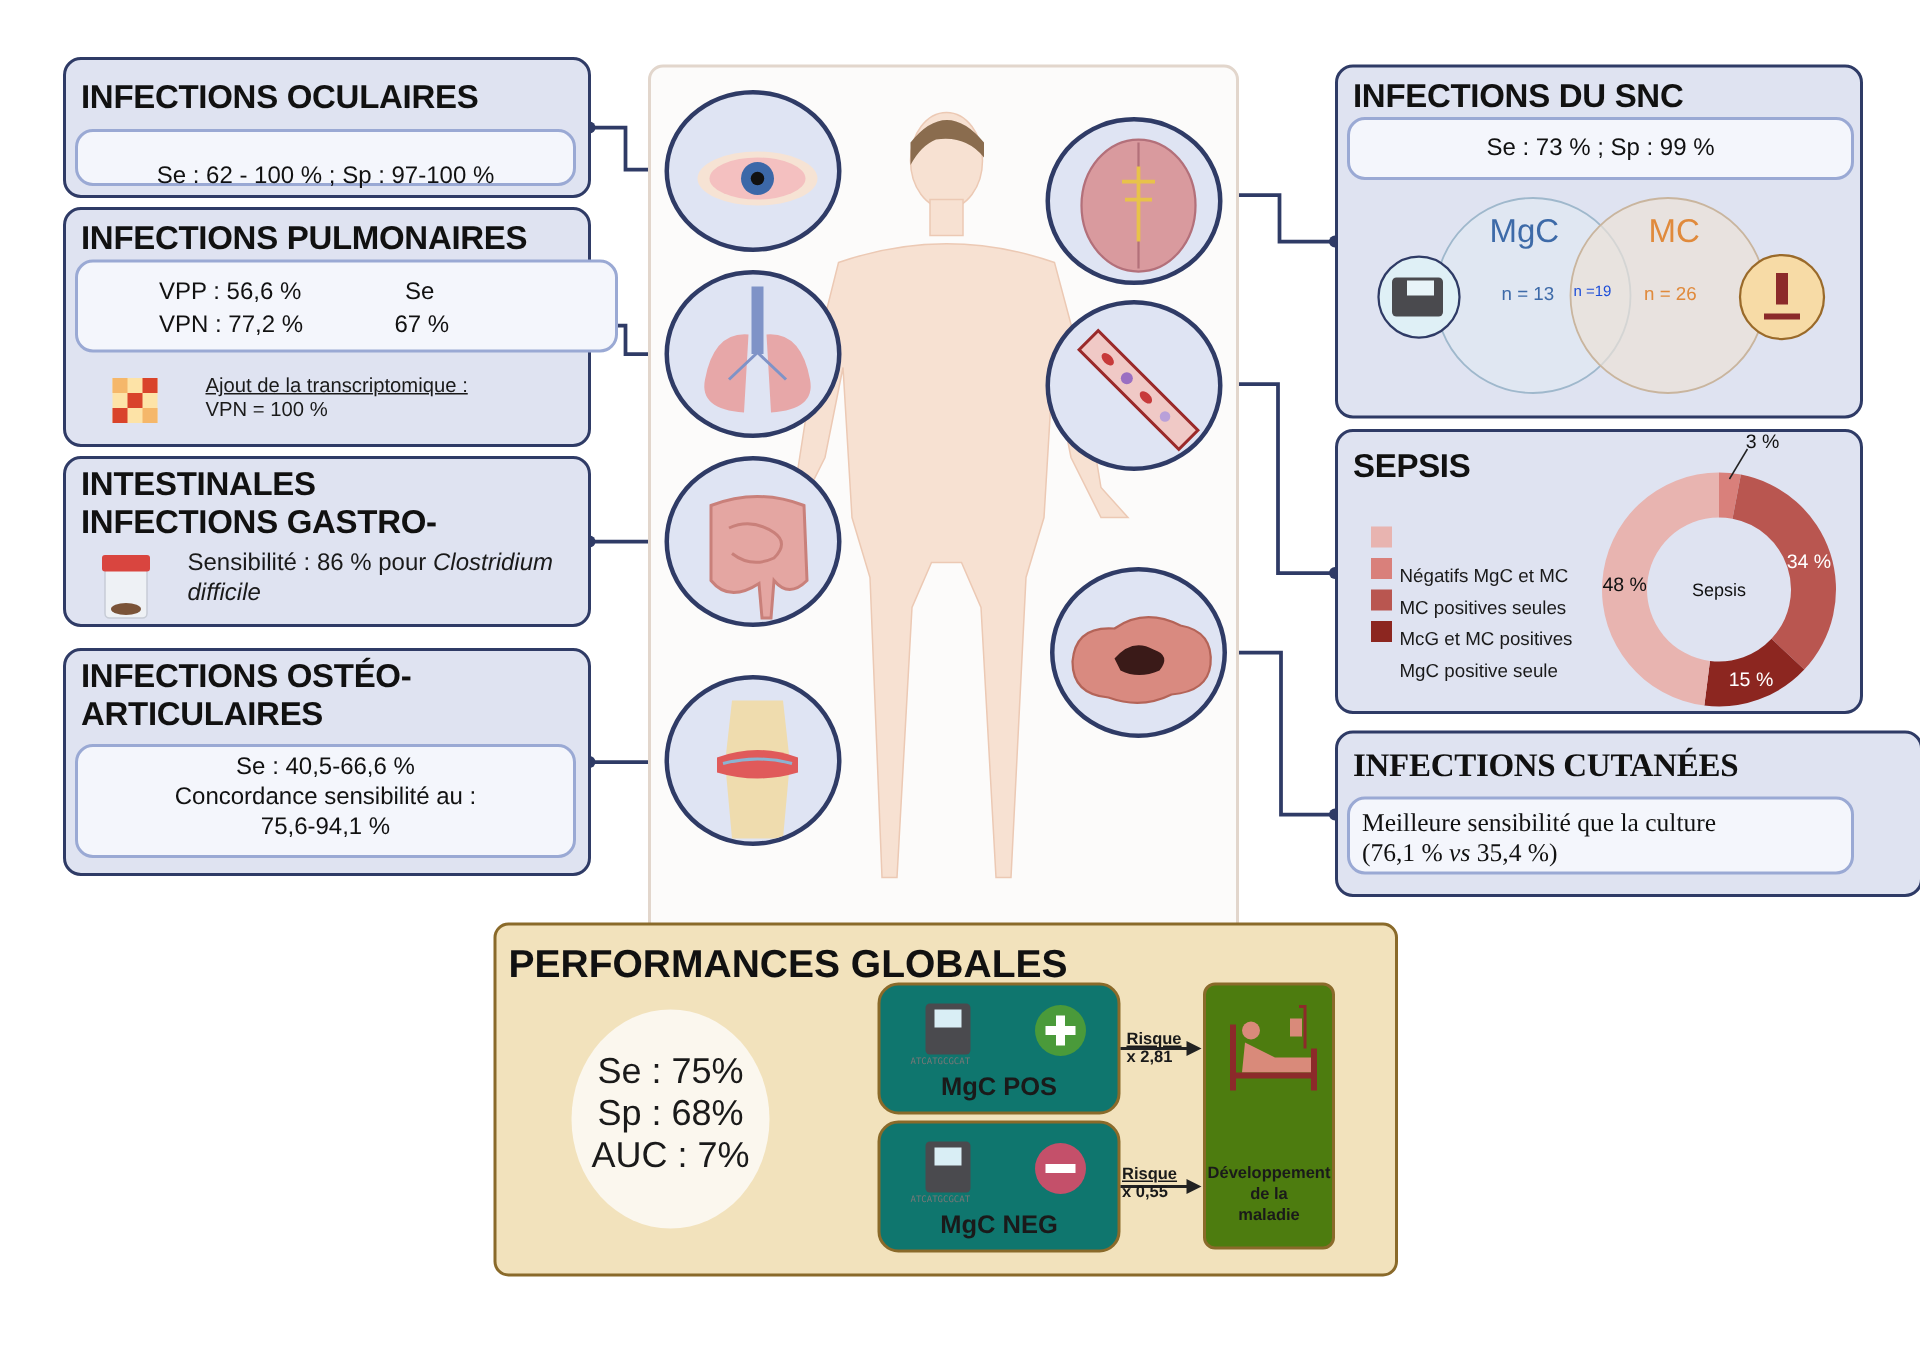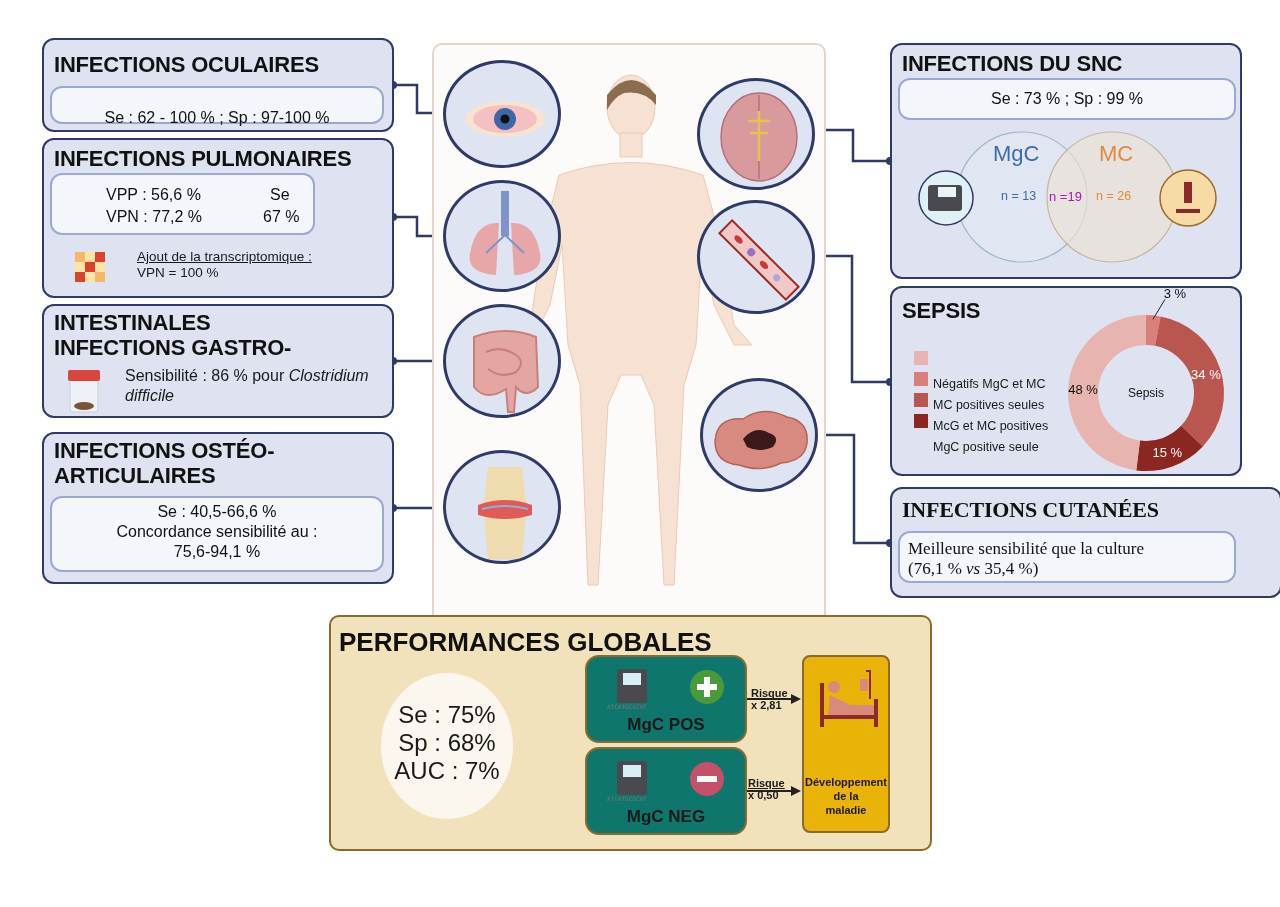--- a/index.html
+++ b/index.html
@@ -10,21 +10,21 @@
   .inner{position:absolute;background:#f4f6fc;border:2.5px solid #9aa9d4;border-radius:12px;box-sizing:border-box;font-size:16px;line-height:20px;color:#111;}
   .center{text-align:center;}
   .body-area{position:absolute;left:432px;top:43px;width:394px;height:600px;background:#fcfbfa;border:2px solid #e2d6cc;border-radius:10px;box-sizing:border-box;}
   .organ{position:absolute;width:104px;height:104px;border-radius:50%;background:#dfe4f3;border:3px solid #2f3b66;box-sizing:border-box;overflow:hidden;}
   svg{overflow:visible;}
   .perf{position:absolute;left:329px;top:615px;width:603px;height:236px;background:#f2e2bc;border:2.5px solid #8a6a2a;border-radius:10px;box-sizing:border-box;}
   .perf-title{position:absolute;left:8px;top:10px;font-weight:bold;font-size:26px;color:#111;}
   .stat-circle{position:absolute;left:50px;top:56px;width:132px;height:146px;border-radius:50%;background:#fbf7ee;text-align:center;font-size:24px;line-height:28px;padding-top:28px;box-sizing:border-box;}
   .mgc-box{position:absolute;width:162px;height:88px;background:#0f766e;border:2px solid #8a6a2a;border-radius:14px;box-sizing:border-box;}
   .mgc-label{position:absolute;left:0;right:0;bottom:6px;text-align:center;font-weight:bold;font-size:17px;}
-  .dev-box{position:absolute;left:471px;top:38px;width:88px;height:178px;background:#eab308;border:2px solid #8a6a2a;border-radius:8px;box-sizing:border-box;}
+  .dev-box{position:absolute;left:471px;top:38px;width:88px;height:178px;background:#4d7c0f;border:2px solid #8a6a2a;border-radius:8px;box-sizing:border-box;}
   .risk{position:absolute;font-weight:bold;font-size:11px;line-height:12px;}
   .legend-item{position:absolute;left:22px;font-size:12.5px;line-height:14px;}
   .legend-swatch{position:absolute;left:0;top:0;width:14px;height:14px;}
   .legend-text{position:absolute;left:19px;top:0;white-space:nowrap;margin-top:26px;}
 </style>
 </head>
 <body>
 
 <svg class="abs" style="left:0;top:0;" width="1280" height="907">
   <g fill="none" stroke="#2f3b66" stroke-width="2.5">
@@ -128,21 +128,21 @@
 
 <div class="panel" style="left:42px;top:38px;width:352px;height:94px;">
   <div class="panel-title" style="top:12px;">INFECTIONS OCULAIRES</div>
   <div class="inner center" style="left:6px;top:46px;width:334px;height:38px;padding-top:20px;">
     <span>Se : 62 - 100 % ; Sp : 97-100 %</span>
   </div>
 </div>
 
 <div class="panel" style="left:42px;top:138px;width:352px;height:160px;">
   <div class="panel-title" style="top:6px;">INFECTIONS PULMONAIRES</div>
-  <div class="inner" style="left:6px;top:33px;width:265px;height:62px;">
+  <div class="inner" style="left:6px;top:33px;width:362px;height:62px;">
     <div class="abs" style="left:54px;top:10px;">VPP : 56,6 %</div>
     <div class="abs" style="left:54px;top:32px;">VPN : 77,2 %</div>
     <div class="abs" style="left:218px;top:10px;">Se</div>
     <div class="abs" style="left:211px;top:32px;">67 %</div>
   </div>
   <svg class="abs" style="left:26px;top:104px;" width="40" height="44">
     <rect x="5" y="8" width="30" height="30" fill="#fde3a7"></rect>
     <rect x="5" y="8" width="10" height="10" fill="#f5b76a"></rect>
     <rect x="25" y="8" width="10" height="10" fill="#d9432b"></rect>
     <rect x="15" y="18" width="10" height="10" fill="#d9432b"></rect>
@@ -192,21 +192,21 @@
     <circle cx="220" cy="152" r="65" fill="#ebe1d7" fill-opacity="0.7" stroke="#c9b59e" stroke-width="1.2"></circle>
     <circle cx="54" cy="153" r="27" fill="#dff0f6" stroke="#2f3b66" stroke-width="1.5"></circle>
     <rect x="36" y="140" width="34" height="26" rx="3" fill="#4a4a4e"></rect>
     <rect x="46" y="142" width="18" height="10" fill="#e8f4f8"></rect>
     <circle cx="296" cy="153" r="28" fill="#f7dba6" stroke="#9a6a2a" stroke-width="1.5"></circle>
     <path d="M292 137 L300 137 L300 158 L292 158 Z M284 164 L308 164 L308 168 L284 168 Z" fill="#8c2a2a"></path>
   </svg>
   <div class="abs" style="left: 101px; top: 96px; font-size: 22px; color: rgb(61, 106, 168);">MgC</div>
   <div class="abs" style="left: 207px; top: 96px; font-size: 22px; color: rgb(224, 138, 60);">MC</div>
   <div class="abs" style="left: 109px; top: 144px; font-size: 12.5px; color: rgb(61, 106, 168);">n = 13</div>
-  <div class="abs" style="left: 157px; top: 144px; font-size: 13px; color: #a21caf;">n =19</div>
+  <div class="abs" style="left: 157px; top: 144px; font-size: 10px; color: #1d4ed8;">n =19</div>
   <div class="abs" style="left: 204px; top: 144px; font-size: 12.5px; color: rgb(224, 138, 60);">n = 26</div>
 </div>
 
 <div class="panel" style="left:890px;top:286px;width:352px;height:190px;">
   <div class="panel-title" style="top:10px;">SEPSIS</div>
   <div id="legend">
       <div class="legend-item" style="top: 63px;">
         <div class="legend-swatch" style="background: rgb(232, 180, 176);"></div>
         <div class="legend-text">Négatifs MgC et MC</div>
       </div>
@@ -287,21 +287,21 @@
     </g>
     <polygon points="470,82 460,77 460,87" fill="#222"></polygon>
     <polygon points="470,174 460,169 460,179" fill="#222"></polygon>
   </svg>
   <div class="risk" style="left:420px;top:70px;">
     <div style="text-decoration:underline;">Risque</div>
     <div>x 2,81</div>
   </div>
   <div class="risk" style="left:417px;top:160px;">
     <div style="text-decoration:underline;">Risque</div>
-    <div>x 0,50</div>
+    <div>x 0,55</div>
   </div>
 
   <div class="dev-box">
     <svg class="abs" style="left:12px;top:12px;" width="64" height="60">
       <path d="M50 2 L54 2 L54 30" stroke="#8c2a2a" stroke-width="2" fill="none"></path>
       <rect x="44" y="10" width="8" height="12" fill="#d98a7a"></rect>
       <circle cx="18" cy="18" r="6" fill="#d98a7a"></circle>
       <path d="M14 26 L34 36 L58 36 L58 46 L12 46 Z" fill="#d98a7a"></path>
       <rect x="4" y="14" width="4" height="44" fill="#8c2a2a"></rect>
       <rect x="58" y="30" width="4" height="28" fill="#8c2a2a"></rect>

